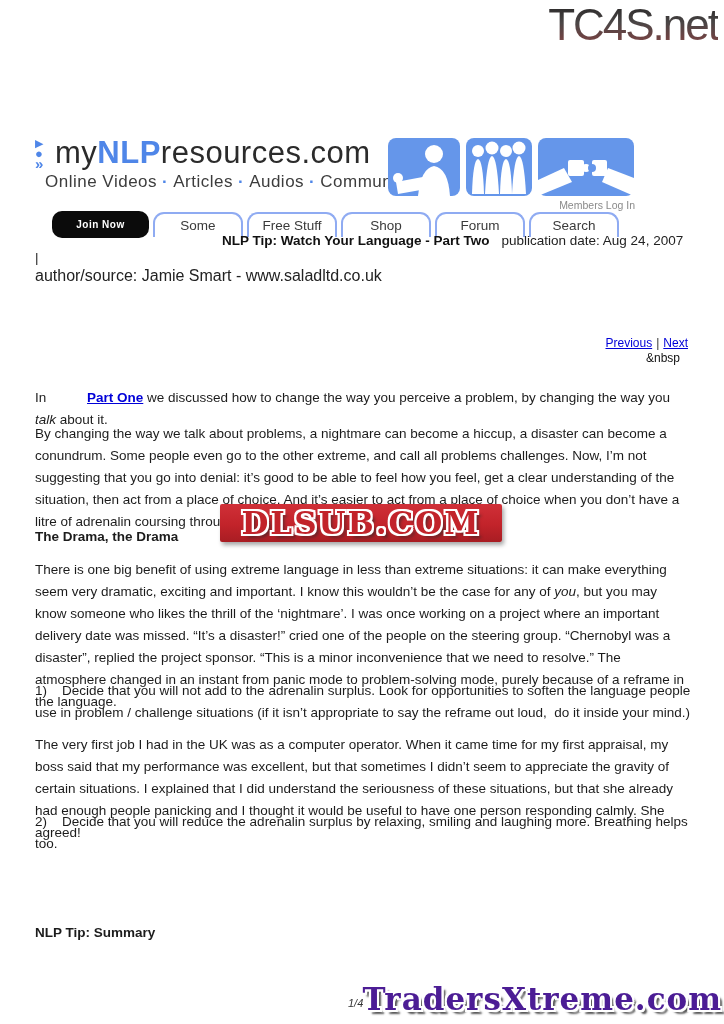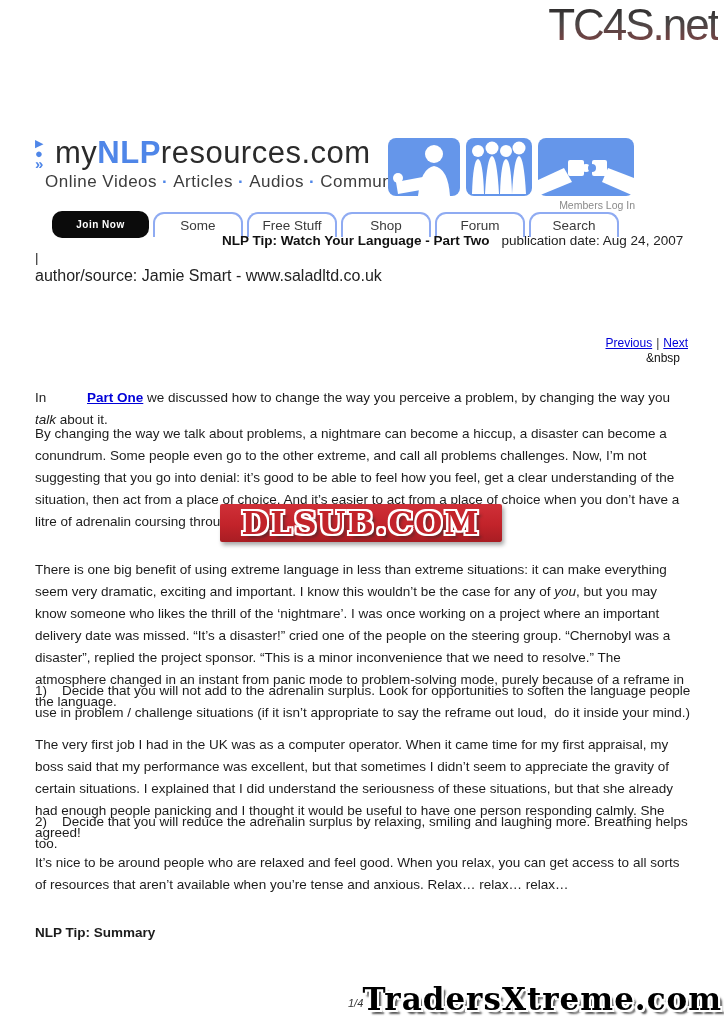--- a/index.html
+++ b/index.html
@@ -92,21 +92,21 @@
     font-size: 31px; letter-spacing: 2px; color: #c2232a;
     text-shadow:
       -2px -2px 0 #fff, 2px -2px 0 #fff, -2px 2px 0 #fff, 2px 2px 0 #fff,
       -2px 0 0 #fff, 2px 0 0 #fff, 0 -2px 0 #fff, 0 2px 0 #fff,
       4px 4px 3px rgba(40,40,40,0.55);
     white-space: nowrap;
   }
   .traders {
     position: absolute; top: 981px; right: 2px;
     font-family: "DejaVu Serif", serif; font-weight: bold;
-    font-size: 31px; letter-spacing: 1px; color: #000000;
+    font-size: 31px; letter-spacing: 1px; color: #4c1d95;
     text-shadow:
       -2px -2px 0 #fff, 2px -2px 0 #fff, -2px 2px 0 #fff, 2px 2px 0 #fff,
       -2px 0 0 #fff, 2px 0 0 #fff, 0 -2px 0 #fff, 0 2px 0 #fff,
       4px 4px 2px rgba(30,30,30,0.75);
     white-space: nowrap;
     text-align: center;
   }
 
   .pageno { position: absolute; top: 997px; left: 348px; font-size: 11px; font-style: italic; color: #333; }
 </style>
@@ -186,29 +186,29 @@
   </div>
 
   <div class="para" style="top:387px"><span>In </span><a>Part One</a><span> we discussed how to change the way you perceive a problem, by changing the way you </span><span class="it">talk</span><span> about it.</span></div>
 
   <div class="para" style="top:423px">By changing the way we talk about problems, a nightmare can become a hiccup, a disaster can become a conundrum. Some people even go to the other extreme, and call all problems challenges. Now, I’m not suggesting that you go into denial: it’s good to be able to feel how you feel, get a clear understanding of the situation, then act from a place of choice. And it’s easier to act from a place of choice when you don’t have a litre of adrenalin coursing through your veins.</div>
 
   <div class="dlsub">
       <span>DLSUB.COM</span>
     </div>
 
+  <div class="bhead" style="top:526px">The Drama, the Drama</div>
 
   <div class="para" style="top:559px"><span>There is one big benefit of using extreme language in less than extreme situations: it can make everything seem very dramatic, exciting and important. I know this wouldn’t be the case for any of </span><span class="it">you</span><span>, but you may know someone who likes the thrill of the ‘nightmare’. I was once working on a project where an important delivery date was missed. “It’s a disaster!” cried one of the people on the steering group. “Chernobyl was a disaster”, replied the project sponsor. “This is a minor inconvenience that we need to resolve.” The atmosphere changed in an instant from panic mode to problem-solving mode, purely because of a reframe in the language.</span></div>
 
   <div class="para" style="top:680px">1)&nbsp;&nbsp;&nbsp;&nbsp;Decide that you will not add to the adrenalin surplus. Look for opportunities to soften the language people use in problem / challenge situations (if it isn’t appropriate to say the reframe out loud,&nbsp; do it inside your mind.)</div>
 
   <div class="para" style="top:734px">The very first job I had in the UK was as a computer operator. When it came time for my first appraisal, my boss said that my performance was excellent, but that sometimes I didn’t seem to appreciate the gravity of certain situations. I explained that I did understand the seriousness of these situations, but that she already had enough people panicking and I thought it would be useful to have one person responding calmly. She agreed!</div>
 
   <div class="para" style="top:811px">2)&nbsp;&nbsp;&nbsp;&nbsp;Decide that you will reduce the adrenalin surplus by relaxing, smiling and laughing more. Breathing helps too.</div>
 
-  <div class="para" style="top:852px">It’s nice to be around people who are relaxed and feel good. When you relax, you can get access to all sorts of resources that aren’t available when you’re tense and anxious. Relax… relax… relax…</div>
 
   <div class="bhead" style="top:922px">NLP Tip: Summary</div>
 
   <div class="pageno">1/4</div>
   <div class="traders">TradersXtreme.com</div>
 
 </div>
 
 </body></html>

